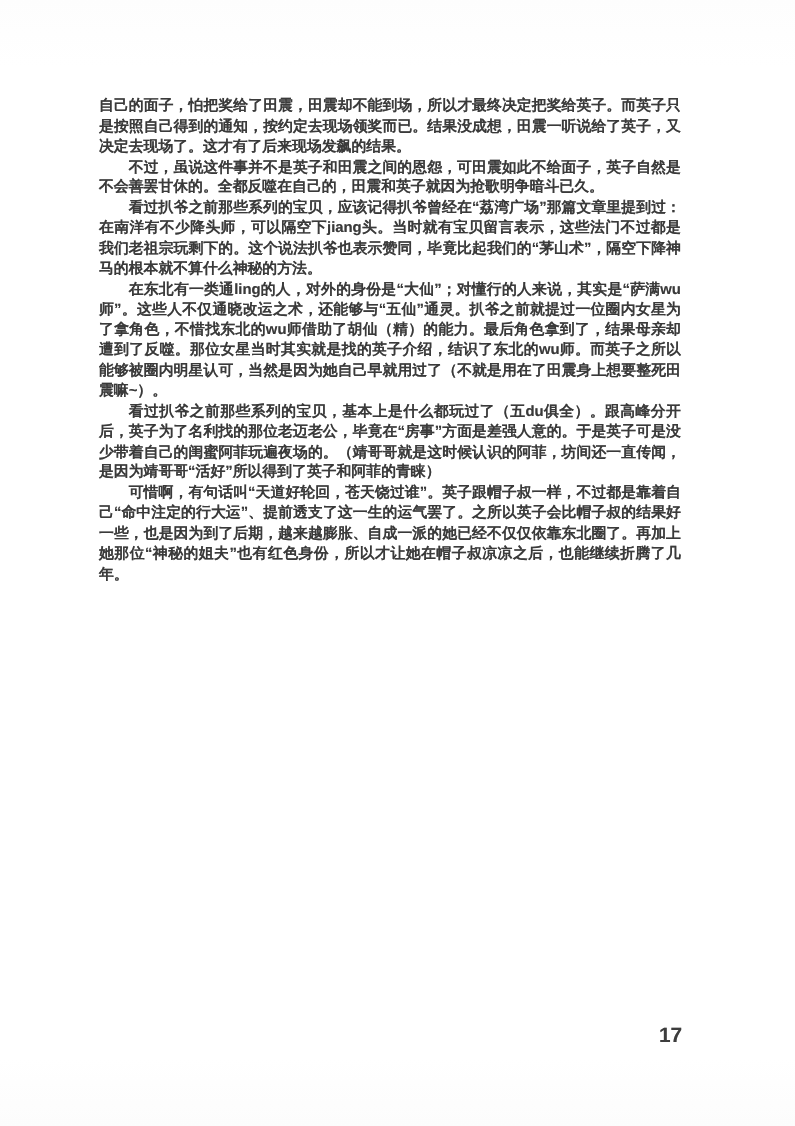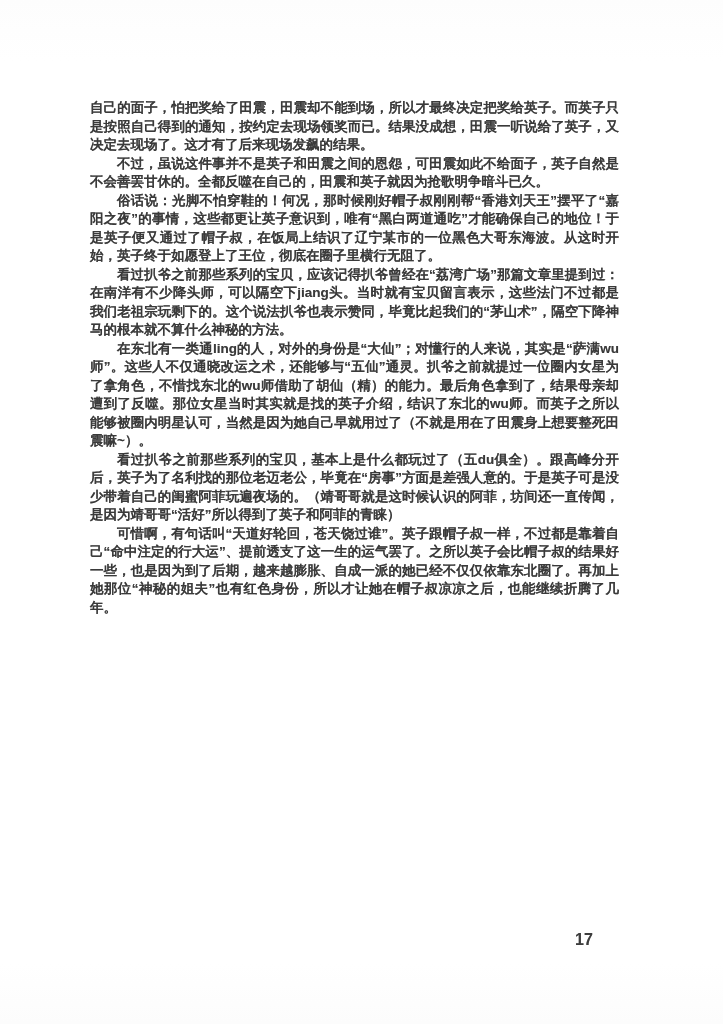--- a/index.html
+++ b/index.html
@@ -32,39 +32,37 @@
     text-shadow: 0 0 0.6px rgba(70,70,70,0.55);
     letter-spacing: 0px;
   }
   .body-text p {
     margin: 0;
     padding: 0;
     text-indent: 2em;
   }
   .body-text p.first {
     text-indent: 0;
-    margin-top: 12px;
   }
   .page-number {
     position: absolute;
-    left: 575px;
+    left: 599px;
     top: 931px;
-    font-size: 16px;
+    font-size: 19px;
     font-weight: 600;
     color: #3d3d3d;
     text-shadow: 0 0 0.6px rgba(70,70,70,0.5);
   }
 </style>
 </head>
 <body>
 
 <div class="page">
   <div class="body-text">
     <p class="first">自己的面子，怕把奖给了田震，田震却不能到场，所以才最终决定把奖给英子。而英子只是按照自己得到的通知，按约定去现场领奖而已。结果没成想，田震一听说给了英子，又决定去现场了。这才有了后来现场发飙的结果。</p>
     <p>不过，虽说这件事并不是英子和田震之间的恩怨，可田震如此不给面子，英子自然是不会善罢甘休的。全都反噬在自己的，田震和英子就因为抢歌明争暗斗已久。</p>
-    <p>俗话说：光脚不怕穿鞋的！何况，那时候刚好帽子叔刚刚帮“香港刘天王”摆平了“嘉阳之夜”的事情，这些都更让英子意识到，唯有“黑白两道通吃”才能确保自己的地位！于是英子便又通过了帽子叔，在饭局上结识了辽宁某市的一位黑色大哥东海波。从这时开始，英子终于如愿登上了王位，彻底在圈子里横行无阻了。</p>
     <p>看过扒爷之前那些系列的宝贝，应该记得扒爷曾经在“荔湾广场”那篇文章里提到过：在南洋有不少降头师，可以隔空下jiang头。当时就有宝贝留言表示，这些法门不过都是我们老祖宗玩剩下的。这个说法扒爷也表示赞同，毕竟比起我们的“茅山术”，隔空下降神马的根本就不算什么神秘的方法。</p>
     <p>在东北有一类通ling的人，对外的身份是“大仙”；对懂行的人来说，其实是“萨满wu师”。这些人不仅通晓改运之术，还能够与“五仙”通灵。扒爷之前就提过一位圈内女星为了拿角色，不惜找东北的wu师借助了胡仙（精）的能力。最后角色拿到了，结果母亲却遭到了反噬。那位女星当时其实就是找的英子介绍，结识了东北的wu师。而英子之所以能够被圈内明星认可，当然是因为她自己早就用过了（不就是用在了田震身上想要整死田震嘛~）。</p>
     <p>看过扒爷之前那些系列的宝贝，基本上是什么都玩过了（五du俱全）。跟高峰分开后，英子为了名利找的那位老迈老公，毕竟在“房事”方面是差强人意的。于是英子可是没少带着自己的闺蜜阿菲玩遍夜场的。（靖哥哥就是这时候认识的阿菲，坊间还一直传闻，是因为靖哥哥“活好”所以得到了英子和阿菲的青睐）</p>
     <p>可惜啊，有句话叫“天道好轮回，苍天饶过谁”。英子跟帽子叔一样，不过都是靠着自己“命中注定的行大运”、提前透支了这一生的运气罢了。之所以英子会比帽子叔的结果好一些，也是因为到了后期，越来越膨胀、自成一派的她已经不仅仅依靠东北圈了。再加上她那位“神秘的姐夫”也有红色身份，所以才让她在帽子叔凉凉之后，也能继续折腾了几年。</p>
   </div>
   <div class="page-number">17</div>
 </div>
 
 </body></html>

